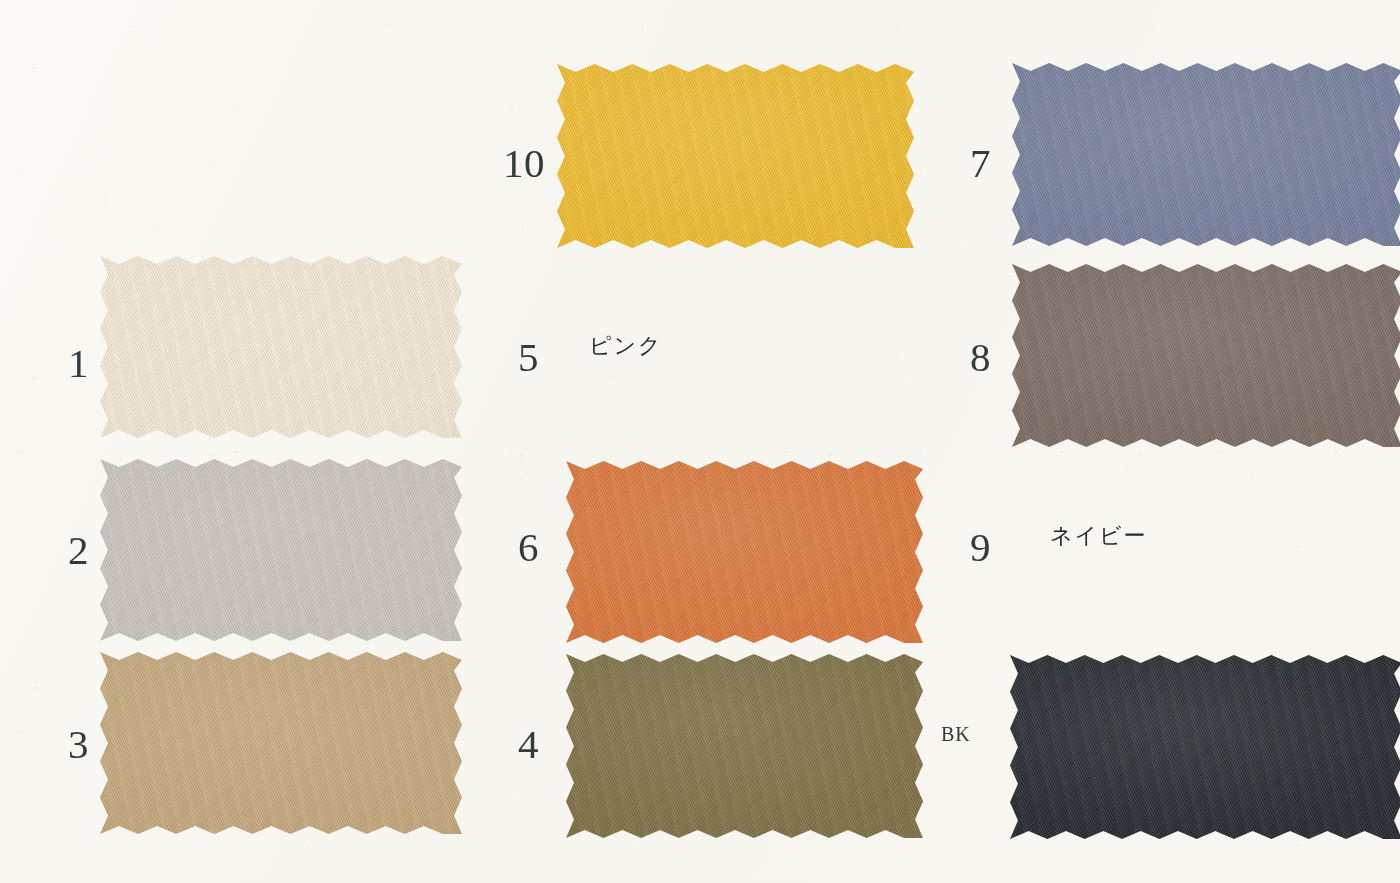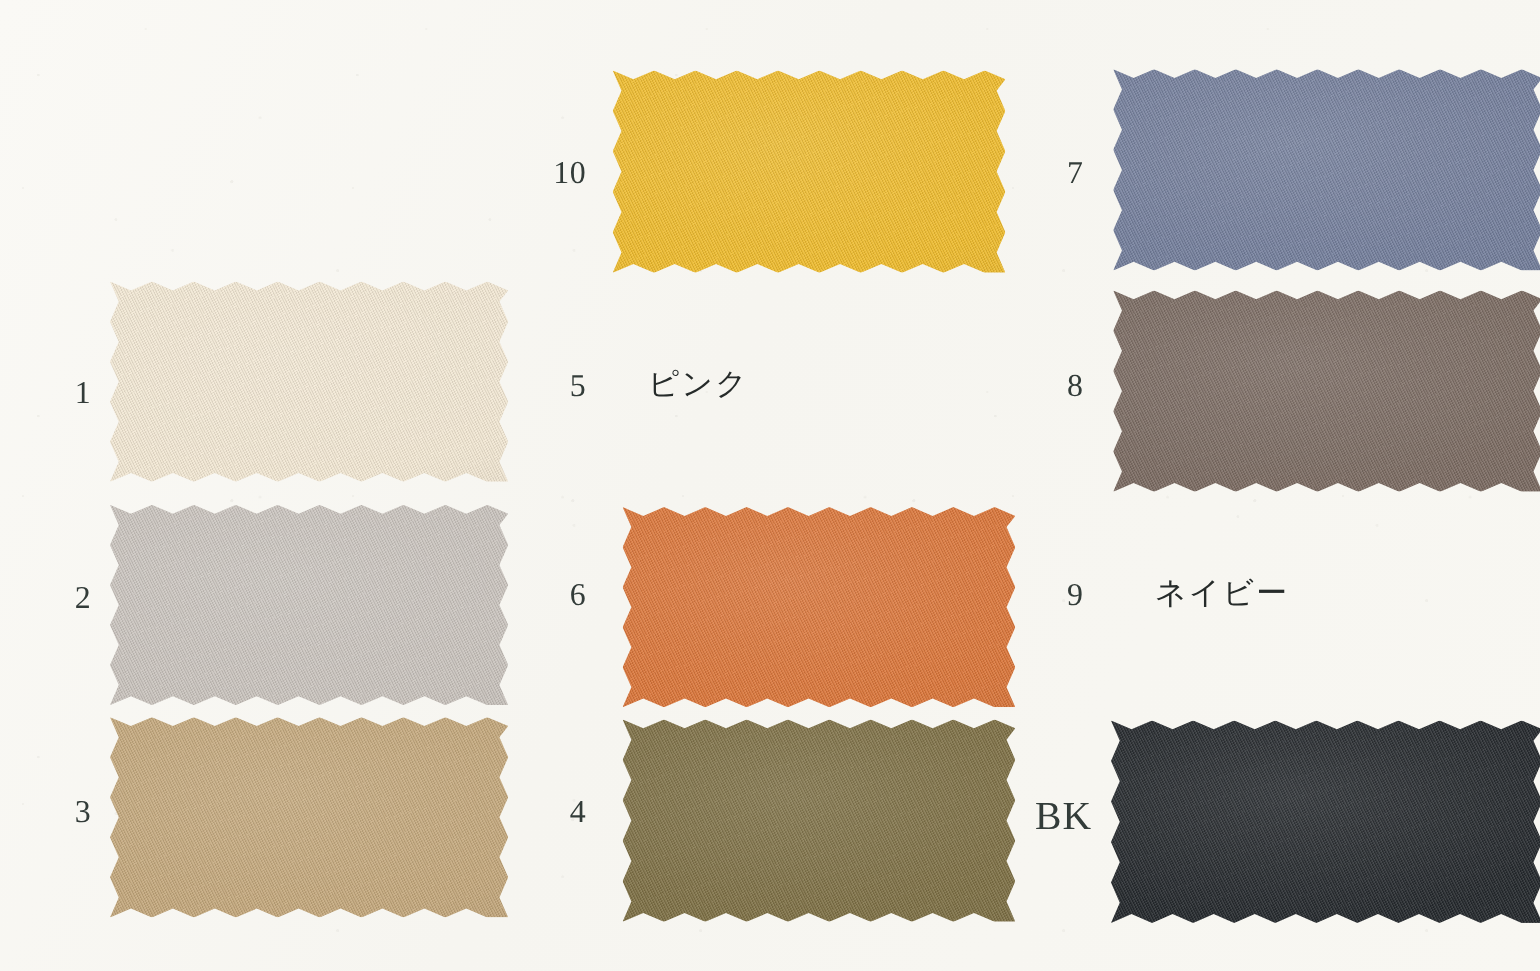--- a/index.html
+++ b/index.html
@@ -82,35 +82,35 @@
     background: #8d8a80;
     transform: translate(2px, 3px);
     z-index: -1;
   }
 
   
   .row-label {
     position: absolute;
     color: #333c39;
     font-family: "Liberation Serif", serif;
-    font-size: 29px;
+    font-size: 41px;
     line-height: 1;
     letter-spacing: 0.5px;
     white-space: nowrap;
     user-select: none;
   }
   .row-label.code-bk {
-    font-size: 36px;
+    font-size: 20px;
     letter-spacing: 1px;
   }
   .name-label {
     position: absolute;
     color: #262b2a;
     font-family: "DejaVu Sans", sans-serif;
-    font-size: 28px;
+    font-size: 22px;
     line-height: 1;
     letter-spacing: 2px;
     white-space: nowrap;
     user-select: none;
   }
 </style>
 </head>
 <body>
 
 <div id="swatch-card" style="width: 1400px; height: 883px; background-color: rgb(248, 247, 243);">

